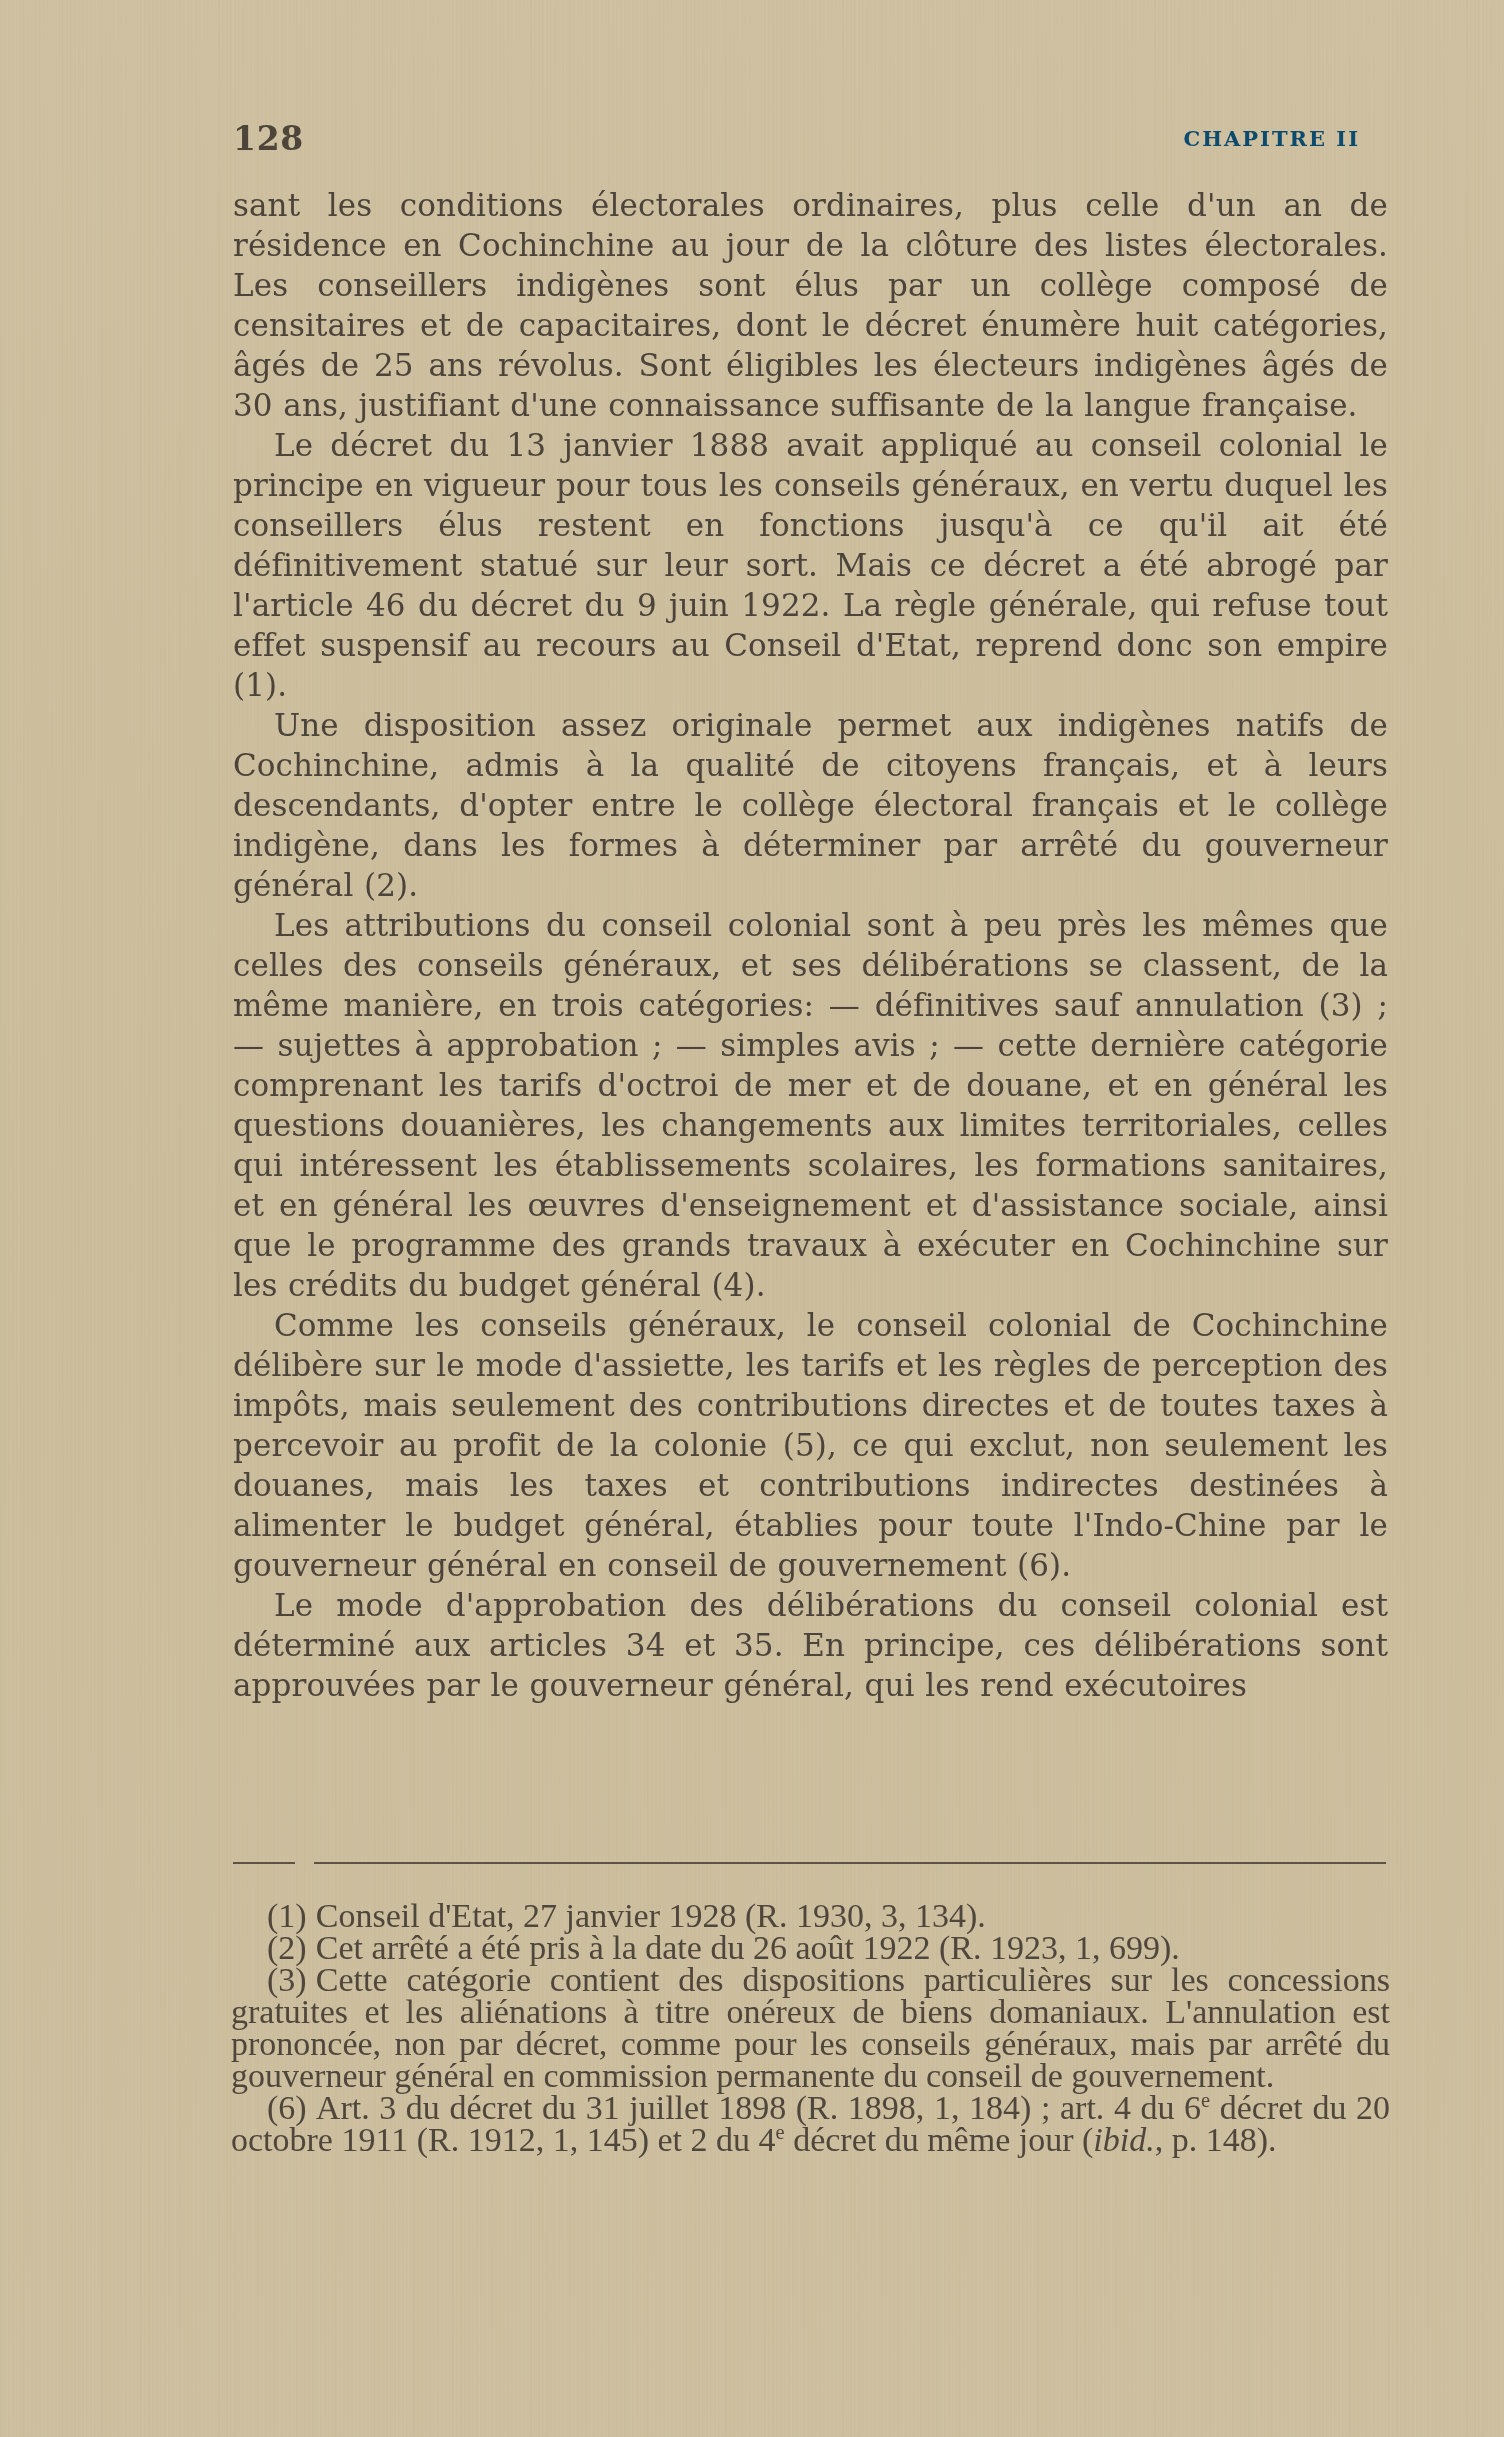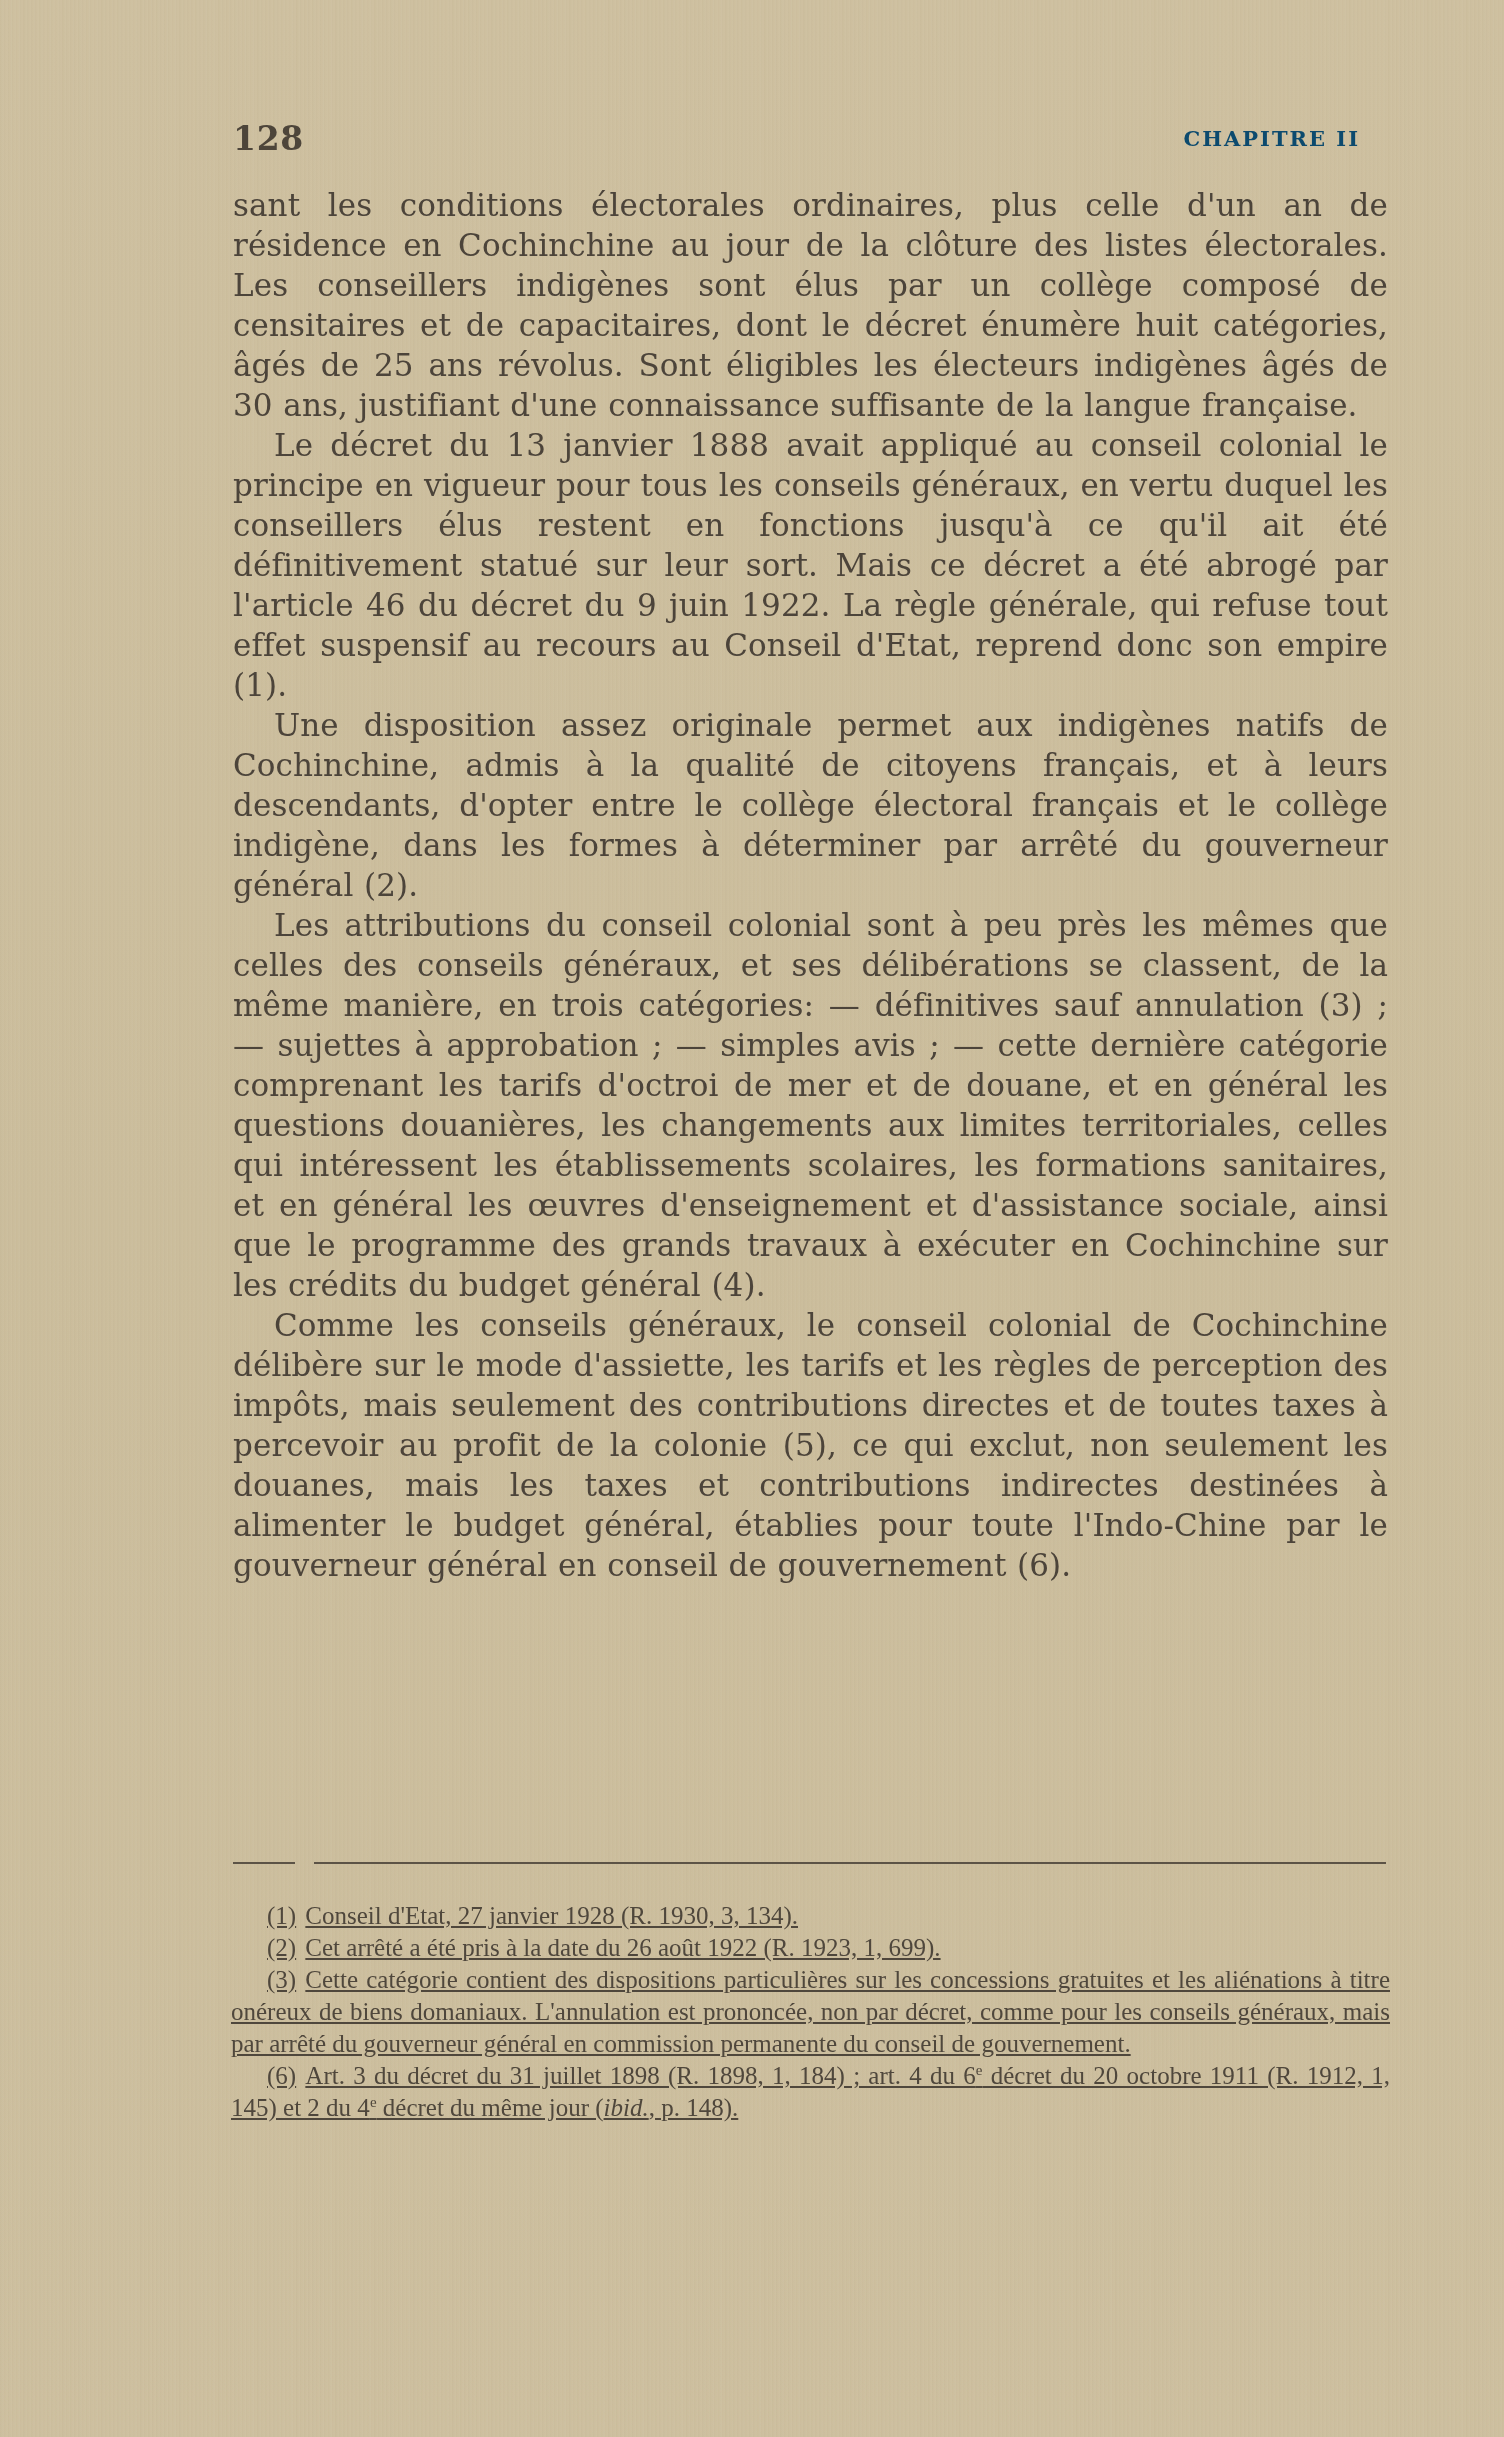--- a/index.html
+++ b/index.html
@@ -39,22 +39,22 @@
     .body-text p { margin: 0; text-indent: 41px; }
     .body-text p.continued { text-indent: 0; }
     .rule {
       position: absolute; top: 1862px; height: 2px; background: #5c5346;
     }
     .rule.short { left: 233px; width: 62px; }
     .rule.long { left: 314px; width: 1072px; }
     .footnotes {
       position: absolute; left: 231px; top: 1900px; width: 1159px;
       font-family: "Liberation Serif", serif;
-      font-size: 25px; line-height: 32px;
-      text-align: justify; color: #4f473c; text-decoration: underline;
+      font-size: 34px; line-height: 32px;
+      text-align: justify; color: #4f473c;
     }
     .footnotes p { margin: 0; text-indent: 36px; }
     .fn-num { margin-right: 9.2px; }
     sup { font-size: 0.6em; line-height: 0; }
     i { font-style: italic; }
   </style>
 </head>
 <body>
 
 <div class="page">
@@ -63,20 +63,21 @@
     <span class="page-number">128</span>
     <div class="chapter-title">CHAPITRE II</div>
   </div>
 
   <div class="body-text">
     <p class="continued">sant les conditions électorales ordinaires, plus celle d'un an de résidence en Cochinchine au jour de la clôture des listes électorales. Les conseillers indigènes sont élus par un collège composé de censitaires et de capacitaires, dont le décret énumère huit catégories, âgés de 25 ans révolus. Sont éligibles les électeurs indigènes âgés de 30 ans, justifiant d'une connaissance suffisante de la langue française.</p>
     <p>Le décret du 13 janvier 1888 avait appliqué au conseil colonial le principe en vigueur pour tous les conseils généraux, en vertu duquel les conseillers élus restent en fonctions jusqu'à ce qu'il ait été définitivement statué sur leur sort. Mais ce décret a été abrogé par l'article 46 du décret du 9 juin 1922. La règle générale, qui refuse tout effet suspensif au recours au Conseil d'Etat, reprend donc son empire (1).</p>
     <p>Une disposition assez originale permet aux indigènes natifs de Cochinchine, admis à la qualité de citoyens français, et à leurs descendants, d'opter entre le collège électoral français et le collège indigène, dans les formes à déterminer par arrêté du gouverneur général (2).</p>
     <p>Les attributions du conseil colonial sont à peu près les mêmes que celles des conseils généraux, et ses délibérations se classent, de la même manière, en trois catégories: — définitives sauf annulation (3) ; — sujettes à approbation ; — simples avis ; — cette dernière catégorie comprenant les tarifs d'octroi de mer et de douane, et en général les questions douanières, les changements aux limites territoriales, celles qui intéressent les établissements scolaires, les formations sanitaires, et en général les œuvres d'enseignement et d'assistance sociale, ainsi que le programme des grands travaux à exécuter en Cochinchine sur les crédits du budget général (4).</p>
     <p>Comme les conseils généraux, le conseil colonial de Cochinchine délibère sur le mode d'assiette, les tarifs et les règles de perception des impôts, mais seulement des contributions directes et de toutes taxes à percevoir au profit de la colonie (5), ce qui exclut, non seulement les douanes, mais les taxes et contributions indirectes destinées à alimenter le budget général, établies pour toute l'Indo-Chine par le gouverneur général en conseil de gouvernement (6).</p>
+    <p>Le mode d'approbation des délibérations du conseil colonial est déterminé aux articles 34 et 35. En principe, ces délibérations sont approuvées par le gouverneur général, qui les rend exécutoires</p>
   </div>
 
   <div class="rule short"></div>
   <div class="rule long"></div>
 
   <div class="footnotes">
     <p>
       <span class="fn-num">(1)</span><span>Conseil d'Etat, 27 janvier 1928 (R. 1930, 3, 134).</span>
     </p>
     <p>

